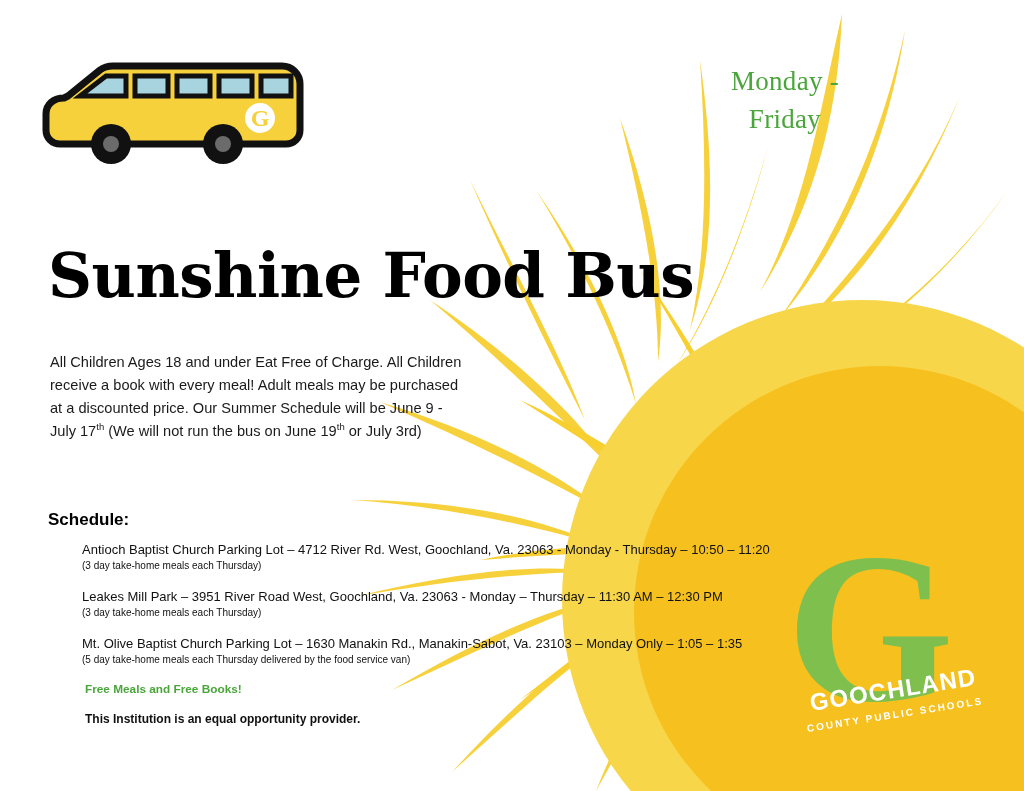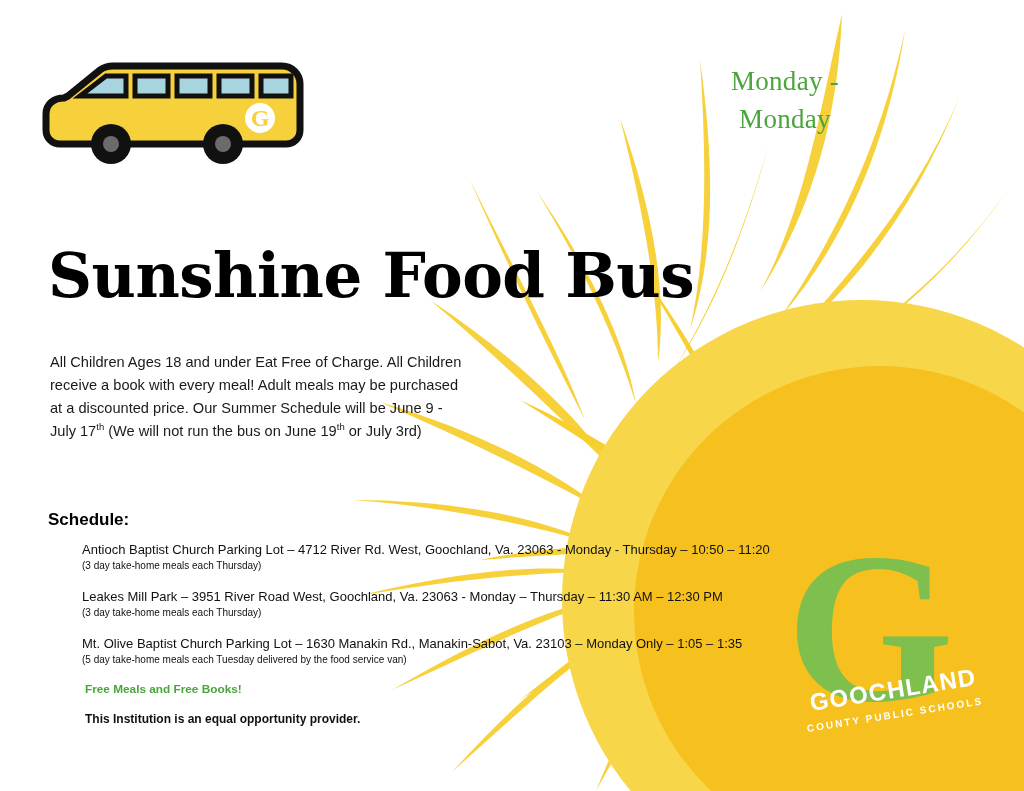--- a/index.html
+++ b/index.html
@@ -213,21 +213,21 @@
     <circle cx="73" cy="92" r="8" fill="#6b6b6b"></circle>
     <circle cx="185" cy="92" r="20" fill="#111111"></circle>
     <circle cx="185" cy="92" r="8" fill="#6b6b6b"></circle>
 
     <circle cx="222" cy="66" r="15" fill="#ffffff"></circle>
     <text x="222" y="74" text-anchor="middle" font-family="Liberation Serif, serif" font-size="24" font-weight="bold" fill="#F7D13C">G</text>
   </svg>
 
   <div id="days-badge">
     <div>Monday -</div>
-    <div>Monday</div>
+    <div>Friday</div>
   </div>
 
   <div id="title">Sunshine Food Bus</div>
 
   <div id="intro">
     <span>All Children Ages 18 and under Eat Free of Charge. All Children receive a book with every meal!  Adult meals may be purchased at a discounted price.  Our Summer Schedule will be June 9 - July 17</span><sup>th</sup><span> (We will not run the bus on June 19</span><sup>th</sup><span> or July 3rd)</span>
   </div>
 
   <div id="schedule-heading">Schedule:</div>
 
@@ -235,21 +235,21 @@
     <div class="sched-item">
       <div class="sched-line">Antioch Baptist Church Parking Lot – 4712 River Rd. West, Goochland, Va.  23063 - Monday - Thursday – 10:50 – 11:20</div>
       <div class="sched-note">(3 day take-home meals each Thursday)</div>
     </div>
     <div class="sched-item">
       <div class="sched-line">Leakes Mill Park – 3951 River Road West, Goochland, Va. 23063 -  Monday – Thursday – 11:30 AM – 12:30 PM</div>
       <div class="sched-note">(3 day take-home meals each Thursday)</div>
     </div>
     <div class="sched-item">
       <div class="sched-line">Mt. Olive Baptist Church Parking Lot – 1630 Manakin Rd., Manakin-Sabot, Va. 23103 – Monday Only – 1:05 – 1:35</div>
-      <div class="sched-note">(5 day take-home meals each Tuesday delivered by the food service van)</div>
+      <div class="sched-note">(5 day take-home meals each Thursday delivered by the food service van)</div>
     </div>
   </div>
 
   <div id="free-line">Free Meals and Free Books!</div>
   <div id="equal-line">This Institution is an equal opportunity provider.</div>
 
   <svg id="logo" viewBox="0 0 230 235" xmlns="http://www.w3.org/2000/svg">
     <text x="100" y="180" text-anchor="middle" font-family="Liberation Serif, serif" font-size="215" font-weight="bold" fill="#7FBF4D">G</text>
   </svg>
   <div id="logo-word">GOOCHLAND</div>

